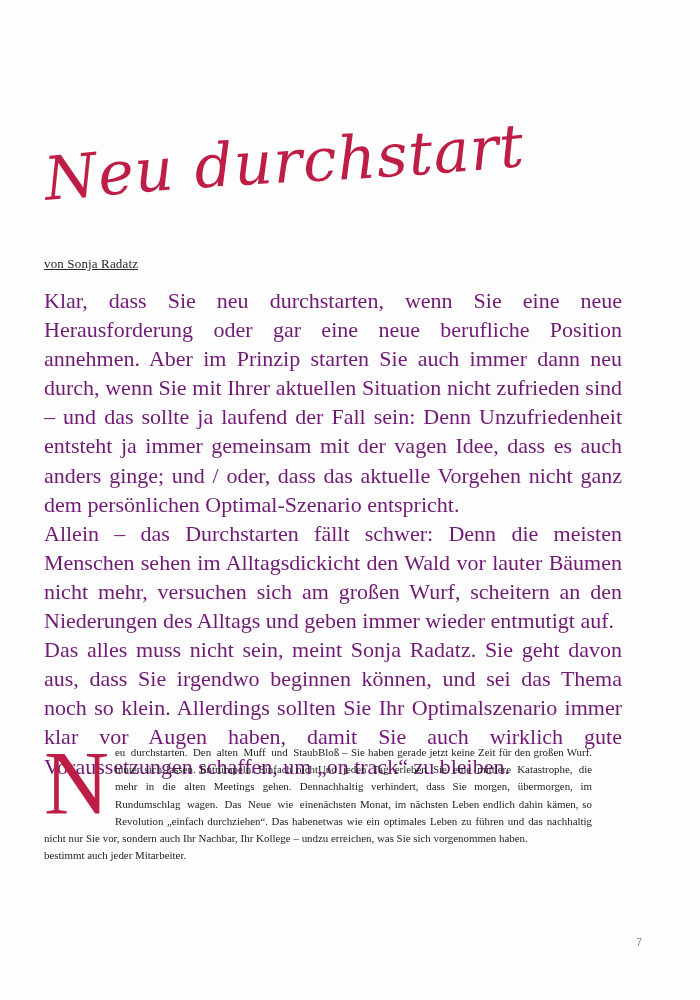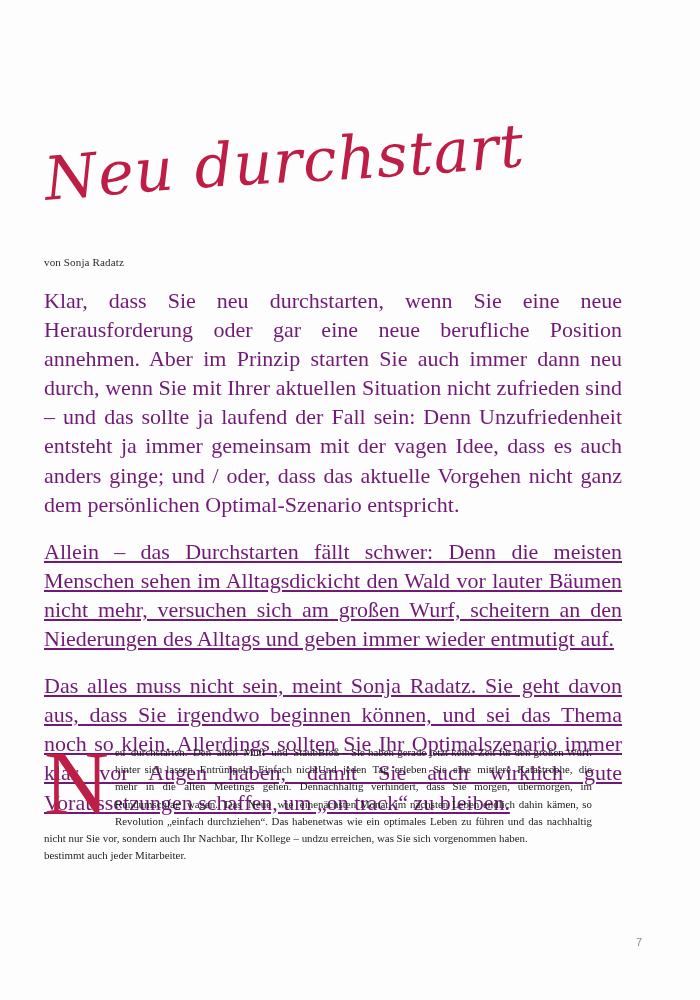--- a/index.html
+++ b/index.html
@@ -44,44 +44,44 @@
     font-size: 60px;
     letter-spacing: 1px;
   }
 
   
   .byline {
     position: absolute;
     left: 44px;
     top: 256px;
     font-family: "Liberation Serif", "DejaVu Serif", serif;
-    font-size: 11px;
+    font-size: 13px;
     color: #2a2a2a;
     letter-spacing: 0.15px;
+    text-decoration: underline;
   }
 
   
   .intro {
     position: absolute;
     left: 44px;
     top: 286px;
     width: 578px;
   }
   .intro p {
     margin: 0;
     font-size: 22px;
     line-height: 29.1px;
     text-align: justify;
     text-justify: inter-word;
     color: #701a75;
     hyphens: manual;
   }
   .intro p + p {
-    margin-top: 18px;
-    text-decoration: underline;
+    margin-top: 0px;
   }
 
   
   .columns {
     position: absolute;
     left: 44px;
     top: 744px;
     width: 578px;
     display: flex;
   }

